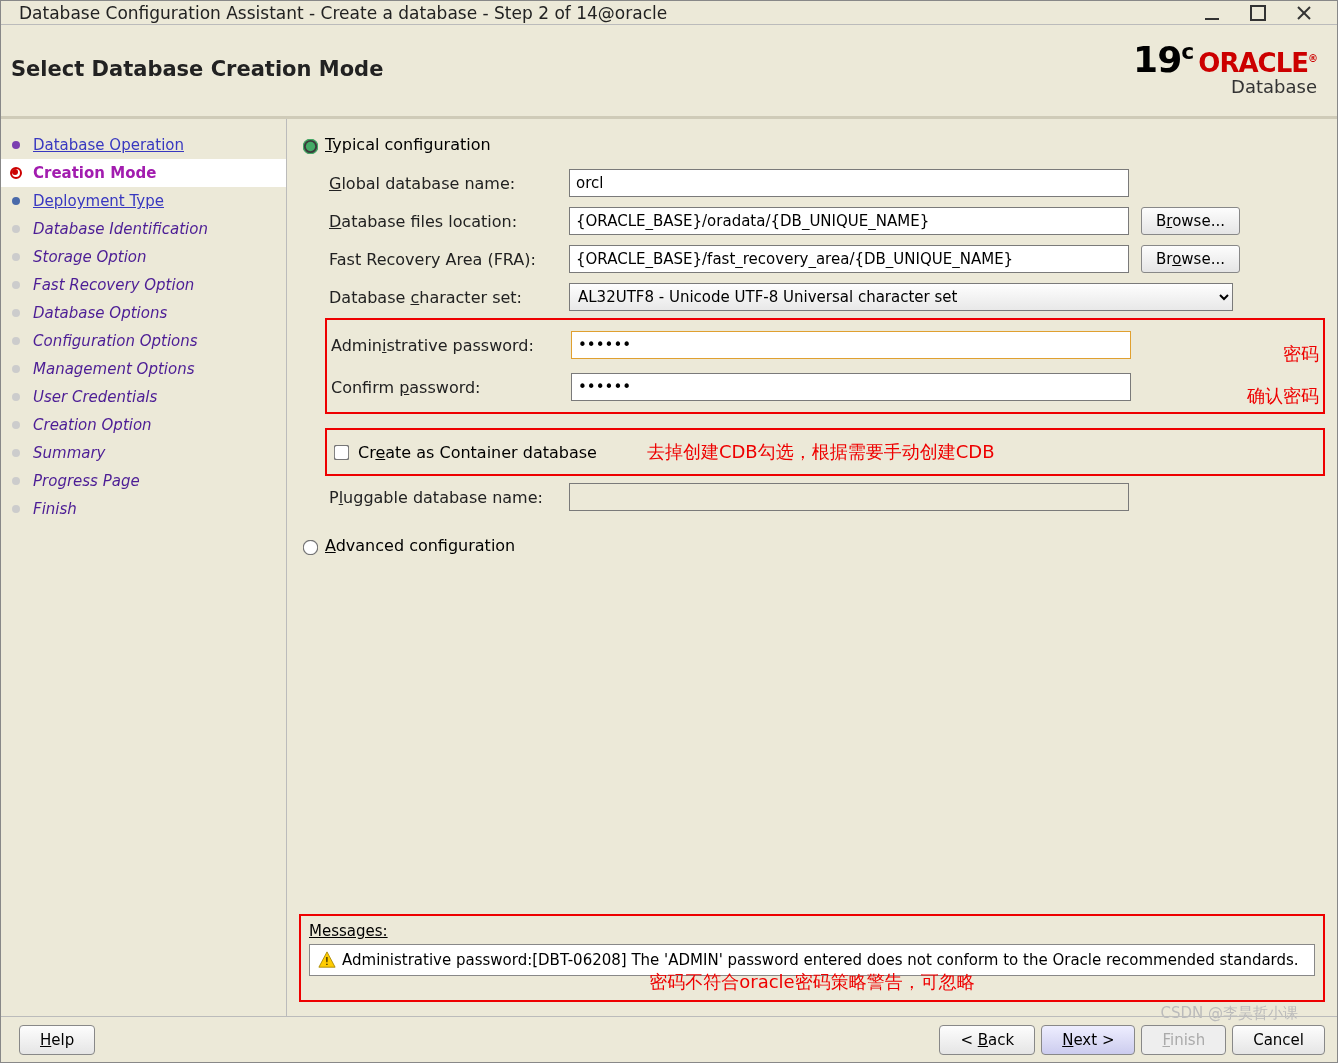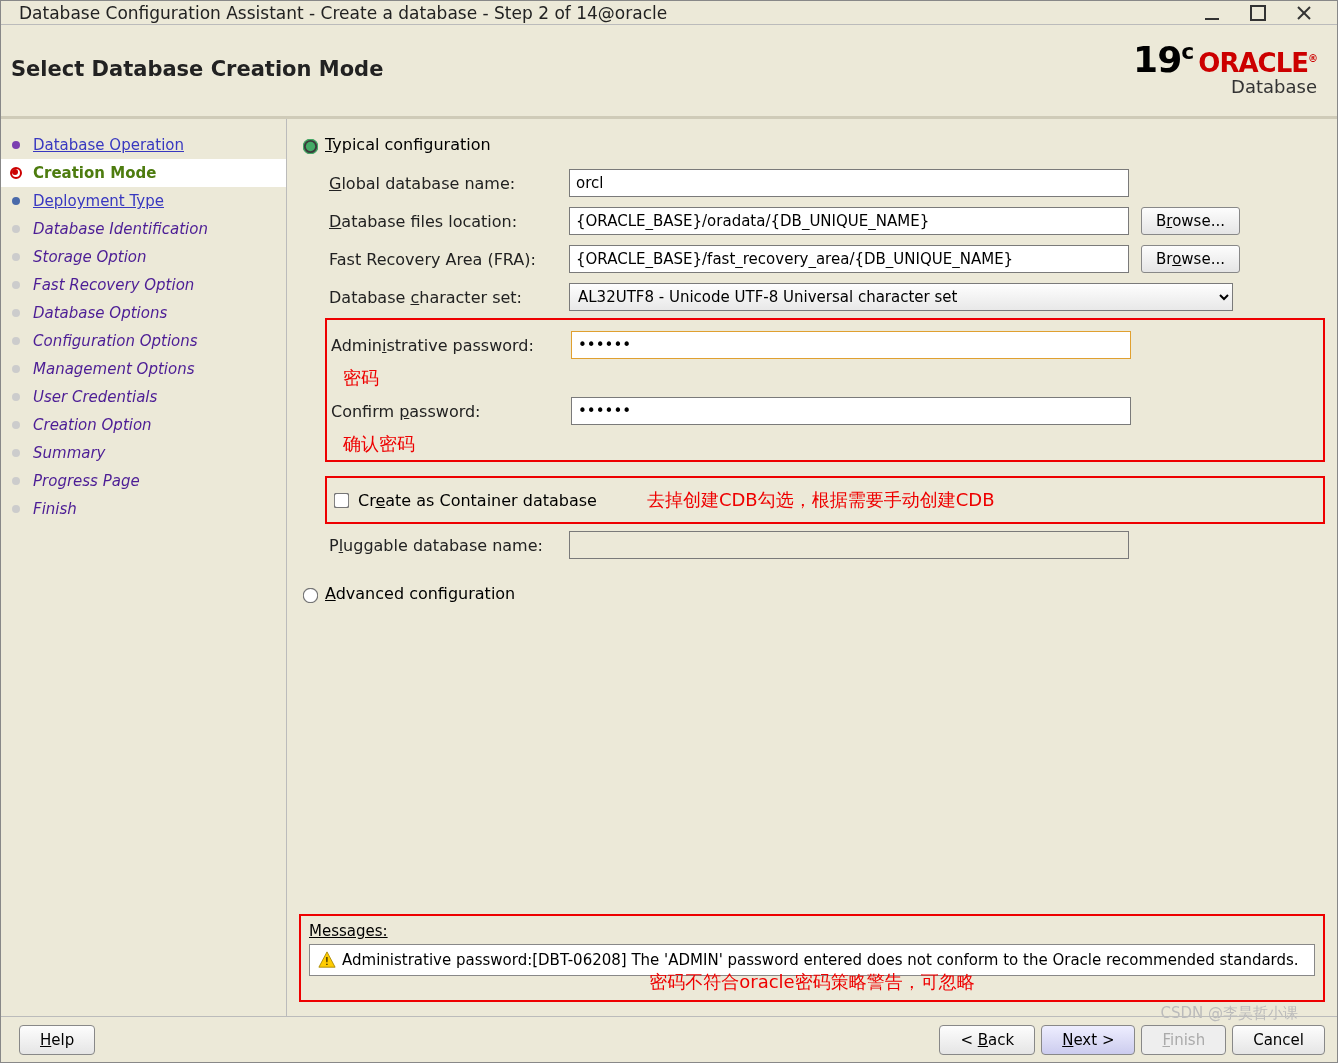--- a/index.html
+++ b/index.html
@@ -22,39 +22,39 @@
 .sidebar ul { list-style: none; margin: 0; padding: 0; }
 .sidebar li { display: flex; align-items: center; font-size: 15px; padding: 5px 8px 5px 6px; position: relative; }
 .step-dot { width: 18px; height: 18px; display: inline-flex; align-items: center; justify-content: center; margin-right: 8px; }
 .step-dot .d { width: 8px; height: 8px; border-radius: 50%; }
 .li-completed .d { background: #7b3fb0; }
 .li-completed a { color: #3838c0; text-decoration: underline; }
 .li-current { background: #fff; }
 .li-current .step-dot { position: relative; }
 .li-current .d { background: #fff; width: 12px; height: 12px; border: 2px solid #c00; }
 .li-current .d::after { content:''; position:absolute; left:5px; top:5px; width:6px; height:6px; background:#c00; border-radius:50%; }
-.li-current b { color: #4d7c0f; font-weight: bold; }
+.li-current b { color: #a21caf; font-weight: bold; }
 .li-next a { color: #3838c0; text-decoration: underline; }
 .li-next .d { background: #4a6aaa; }
 .li-disabled { color: #4c1d95; font-style: italic; }
 .li-disabled .d { background: #ccc; }
 .sidebar li::before { content:''; position:absolute; left:14px; top:-4px; bottom:-4px; width:1px; background:#bbb; z-index:-1; }
 .main { flex: 1; background: #ece9d8; padding: 14px 12px; display: flex; flex-direction: column; position: relative; min-height:0; }
 .radio-row { display: flex; align-items: center; font-size: 16px; padding: 2px 0 8px 0; }
 .radio-row input[type=radio] { margin-right: 8px; transform: scale(1.2); accent-color: #4a6; }
 .form-grid { margin-left: 30px; }
 .form-row { display: flex; align-items: center; margin: 4px 0; font-size: 16px; min-height: 34px; }
 .form-row label { width: 240px; color: #222; }
 .form-row input[type=text], .form-row input[type=password] { flex: 0 0 560px; height: 28px; padding: 2px 6px; font-size: 15px; border: 1px solid #7a7a7a; background: #fff; }
 .form-row select { flex: 0 0 560px; height: 28px; font-size: 15px; border: 1px solid #7a7a7a; background: linear-gradient(#fefefe,#e8e8e8); padding: 0 4px; }
 .form-row select.wide { flex: 0 0 664px; }
 .form-row .btn { margin-left: 12px; height: 28px; padding: 0 14px; font-size: 15px; border: 1px solid #888; background: linear-gradient(#fdfdfd,#e5e5e5); border-radius: 3px; }
 .highlight-box { border: 2px solid #e00; padding: 4px; margin-left: 26px; }
 .anno { color: #e00; font-size: 18px; margin-left: 12px; white-space: nowrap; }
-.anno-row { display:flex; align-items:flex-start;flex-direction:column; }
+.anno-row { display:flex; align-items:flex-end; }
 .cb-row { display: flex; align-items: center; font-size: 16px; padding: 6px 0; }
 .cb-row input[type=checkbox] { margin-right: 10px; transform: scale(1.2); }
 .disabled-label { color: #aaa; }
 .messages { margin-top: auto; }
 .messages .highlight-box { margin-left: 0; padding: 6px 8px; }
 .msg-label { font-size: 15px; text-decoration: underline; margin-bottom:4px; display:block;}
 .msg-body { background: #fff; border: 1px solid #888; padding: 6px 8px; font-size: 15px; display: flex; align-items: flex-start; }
 .warn-icon { width:18px; height:18px; margin-right:6px; flex-shrink:0; }
 .msg-anno { color:#e00; font-size:18px; text-align:center; margin-top: -6px; }
 .footer { height: 46px; border-top: 1px solid #bbb; display: flex; align-items: center; padding: 0 12px; background:#ece9d8; }

